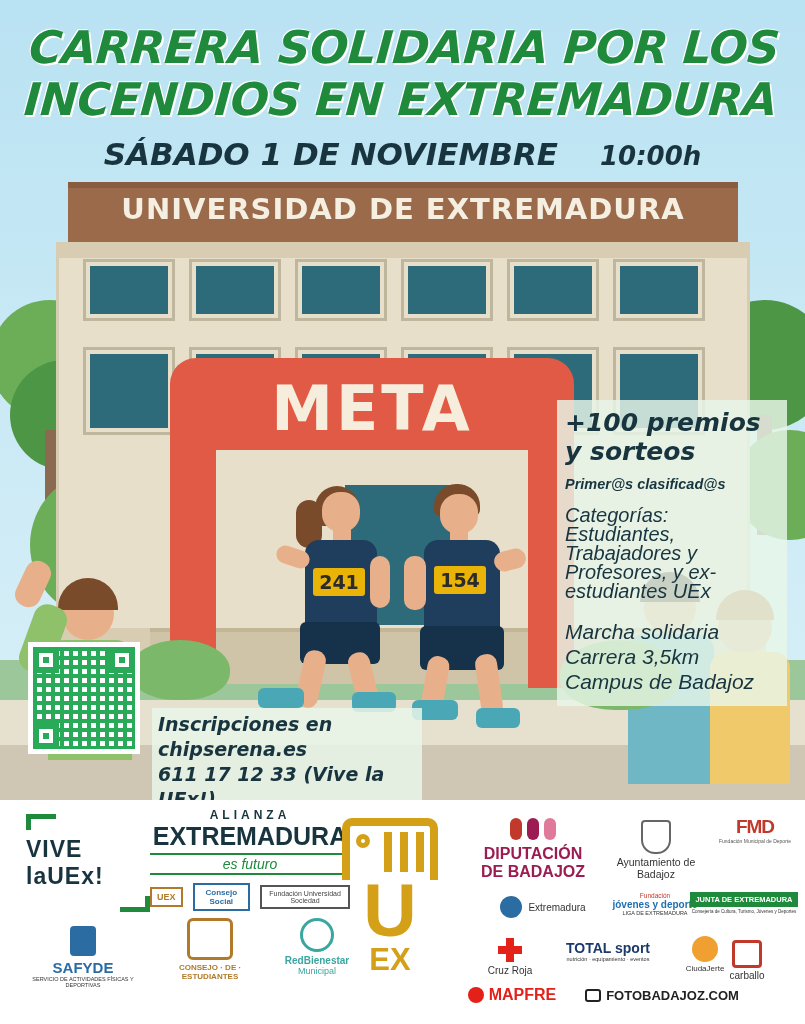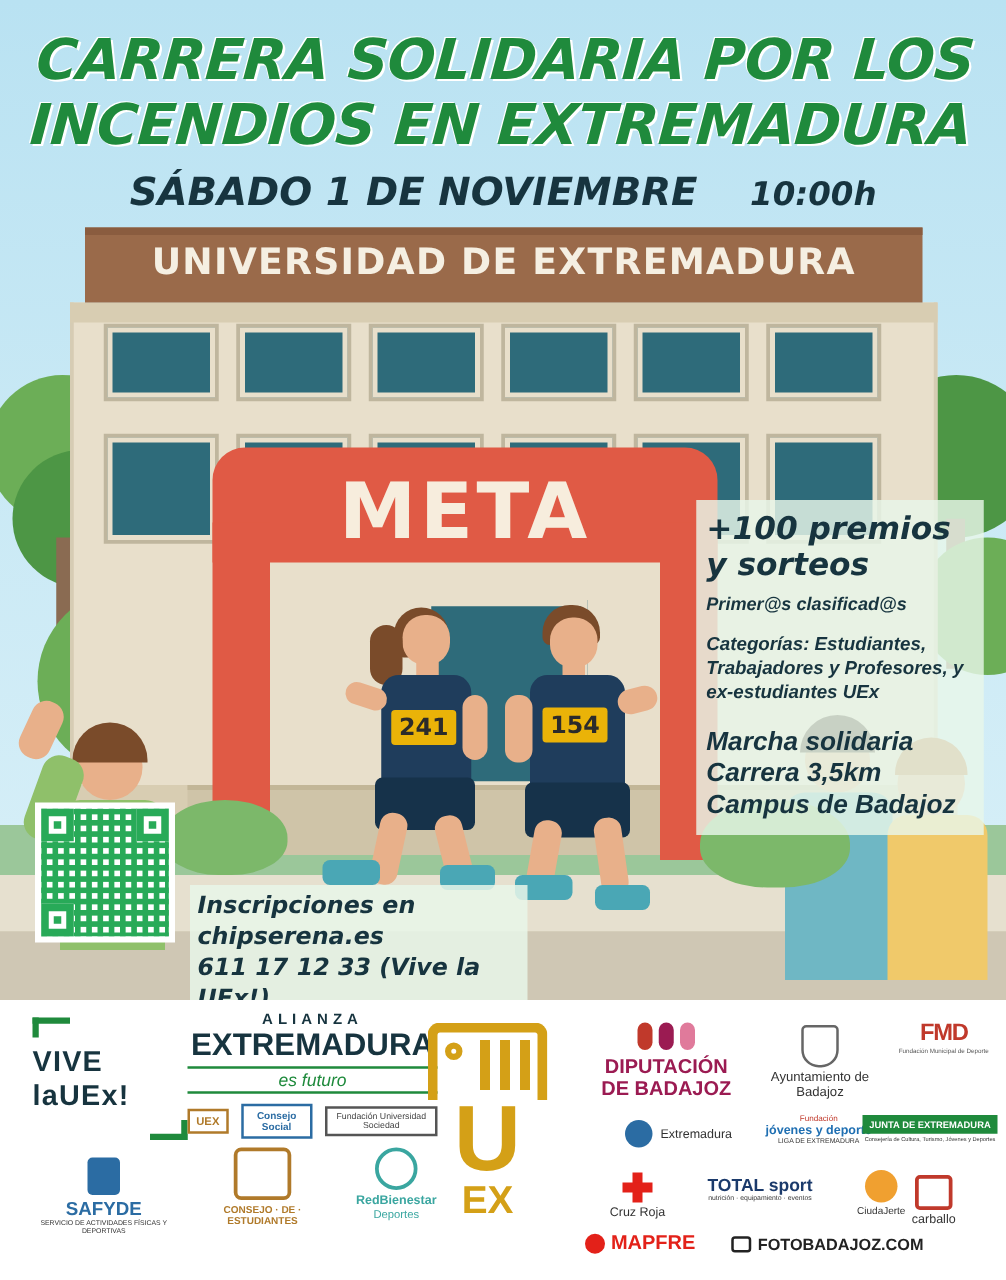--- a/index.html
+++ b/index.html
@@ -147,25 +147,25 @@
     color: #17343f;
   }
   .prizes {
     font-family: "DejaVu Sans", sans-serif;
     font-weight: 900; font-style: italic; font-size: 25px; line-height: 29px;
   }
   .prize-sub {
     margin-top: 10px; font-size: 14.5px; font-weight: 700; font-style: italic;
   }
   .cats {
-    margin-top: 14px; font-size: 15px; line-height: 19px; font-weight: 700; font-style: italic;
+    margin-top: 14px; font-size: 20px; line-height: 19px; font-weight: 400; font-style: italic;
   }
   .races {
     margin-top: 18px; font-size: 21px; line-height: 25px;
-    font-weight: 700; font-style: italic;
+    font-weight: 400; font-style: italic;
   }
   
   .qr {
     position: absolute; left: 28px; top: 642px; width: 112px; height: 112px;
     background: #ffffff; padding: 5px;
   }
   .qr-grid {
     width: 100%; height: 100%;
     background-image:
       linear-gradient(90deg, #16a34a 50%, transparent 50%),
@@ -426,21 +426,21 @@
     </div>
 
     <div class="logo" style="left:150px; top:118px; width:120px;">
       <div style="width:46px;height:42px;margin:0 auto 3px;border:3px solid #b07a2a;border-radius:6px;"></div>
       <div class="small-label" style="font-size:8px;color:#b07a2a;font-weight:700;">CONSEJO · DE · ESTUDIANTES</div>
     </div>
 
     <div class="logo" style="left:262px; top:118px; width:110px;">
       <div style="width:34px;height:34px;margin:0 auto 3px;border:3px solid #3aa6a0;border-radius:50%;"></div>
       <div style="font-size:10px;font-weight:900;color:#3aa6a0;">RedBienestar</div>
-      <div style="font-size:9px;color:#3aa6a0;">Deportes</div>
+      <div style="font-size:9px;color:#3aa6a0;">Municipal</div>
     </div>
 
     <div class="logo" style="left:488px; top:96px; width:110px;">
       <div style="display:flex;align-items:center;gap:6px;justify-content:center;">
         <div style="width:22px;height:22px;border-radius:50%;background:#2b6ca3;"></div>
         <div class="small-label" style="font-size:10px;">Extremadura</div>
       </div>
     </div>
 
     <div class="logo" style="left:600px; top:92px; width:110px;">

